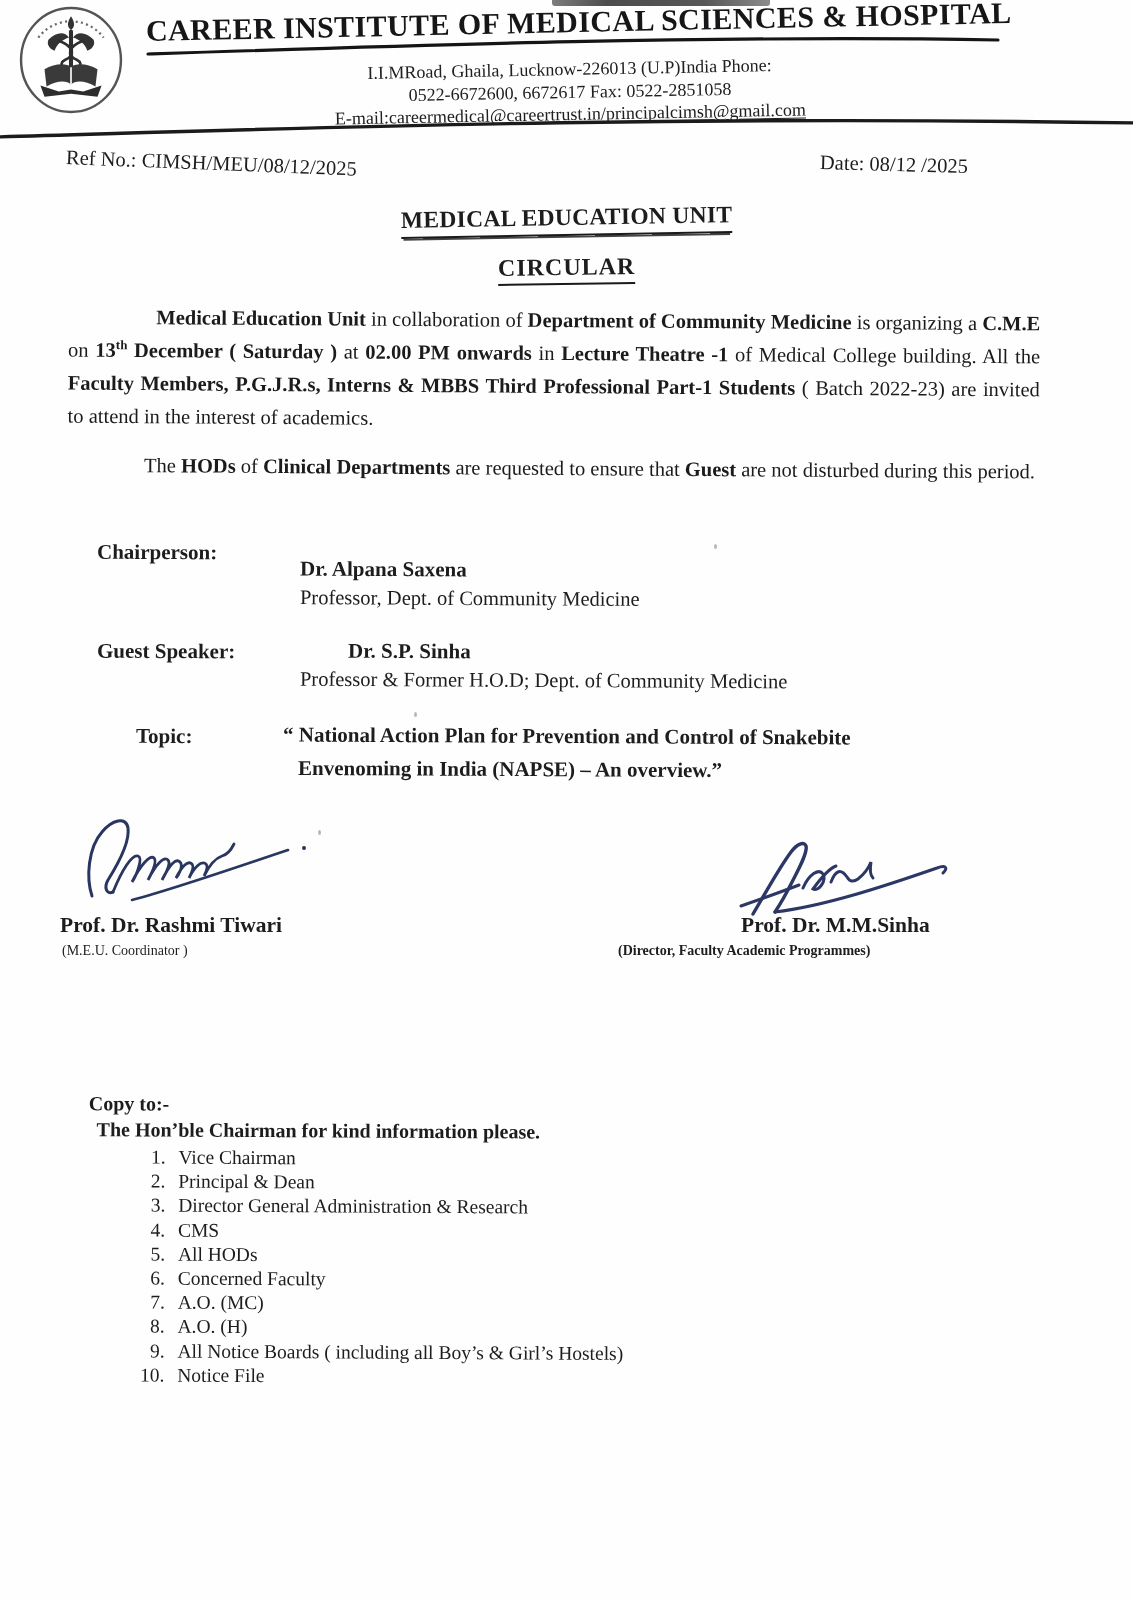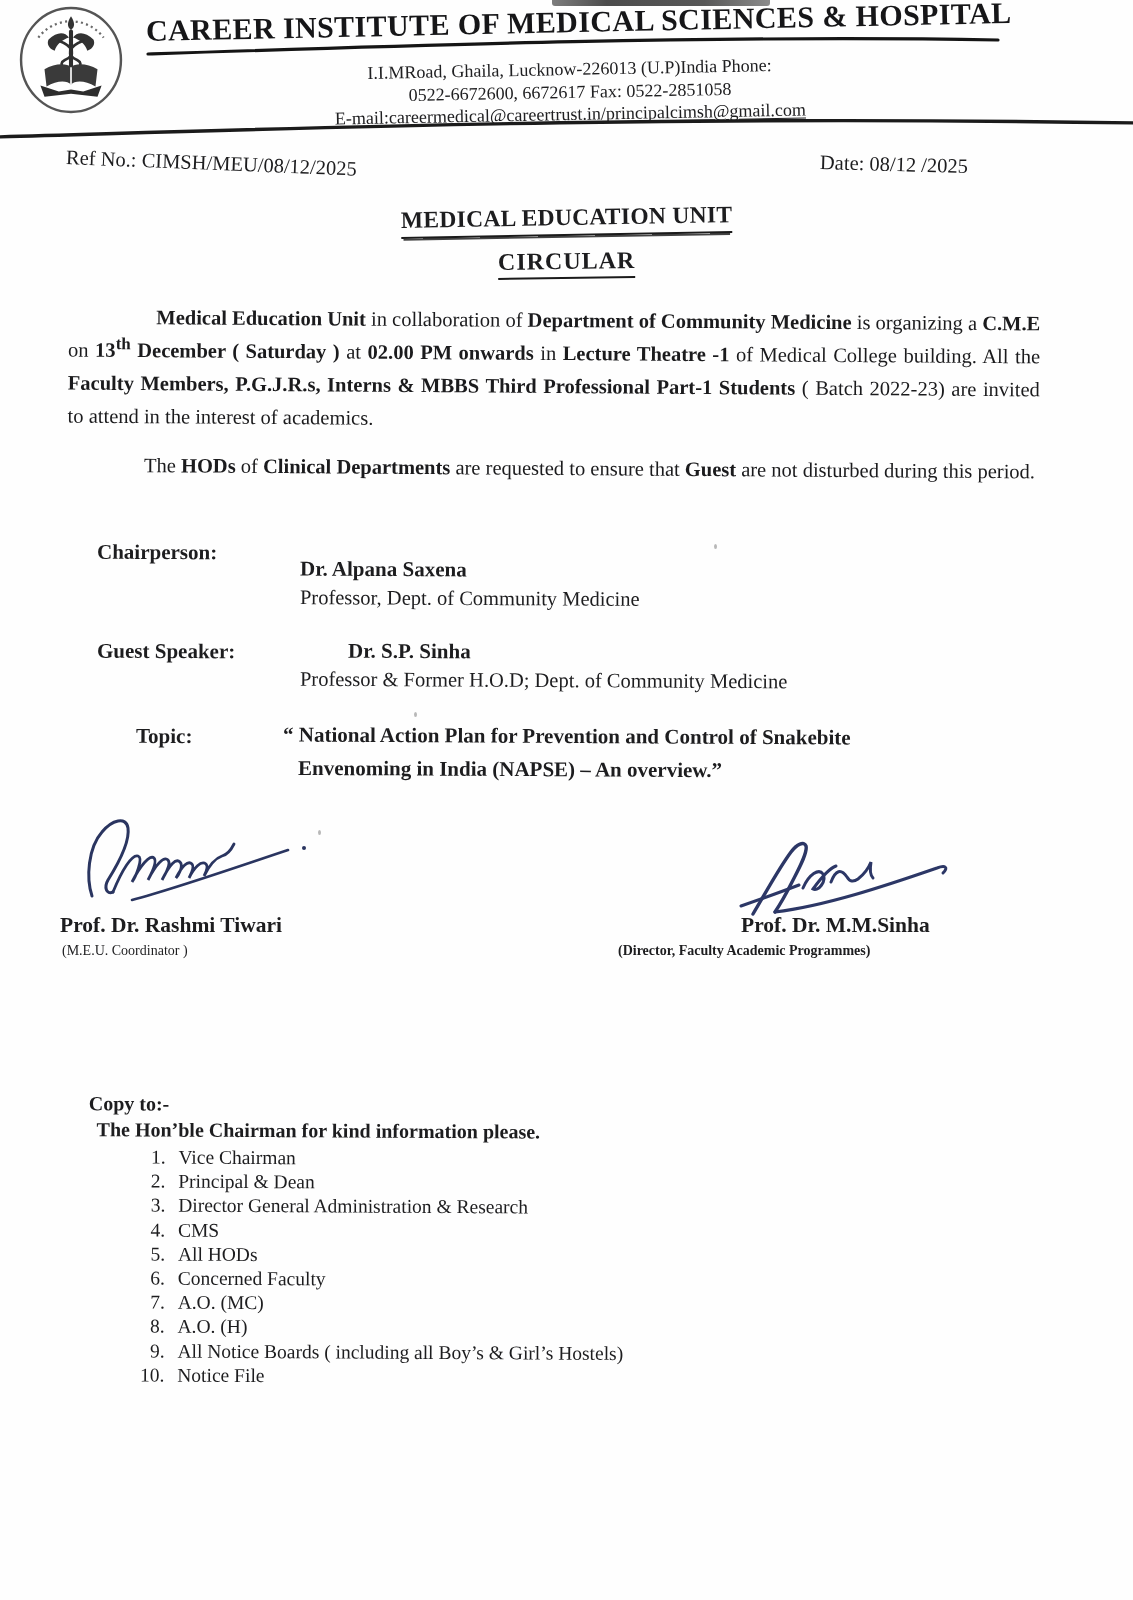--- a/index.html
+++ b/index.html
@@ -41,34 +41,34 @@
     transform:rotate(1.6deg);transform-origin:left center;white-space:nowrap;
   }
   
   .unit-title-wrap{position:absolute;left:0;top:204px;width:1133px;text-align:center;}
   .unit-title{
     display:inline-block;font-size:23.5px;font-weight:700;letter-spacing:.3px;
     border-bottom:2.5px solid #1a1a1a;padding-bottom:3px;
     box-shadow:0 4px 0 -2.2px rgba(20,20,20,.8);
     transform:rotate(-1deg);
   }
-  .circular-title-wrap{position:absolute;left:0;top:248px;width:1133px;text-align:center;}
+  .circular-title-wrap{position:absolute;left:0;top:254px;width:1133px;text-align:center;}
   .circular-title{
     display:inline-block;font-size:24px;font-weight:700;letter-spacing:1px;
     border-bottom:2.5px solid #1a1a1a;padding-bottom:2px;
     transform:rotate(-0.8deg);
   }
   
   .para{
     position:absolute;left:68px;width:972px;
     font-size:20.5px;line-height:33px;text-align:justify;color:#1b1b1d;
   }
   .para-1{top:304px;text-indent:88px;transform:rotate(0.4deg);}
   .para-2{top:452px;text-indent:76px;transform:rotate(0.4deg);}
-  .para sup{font-size:17px;line-height:0;}
+  .para sup{font-size:13px;line-height:0;}
   
   .detail-label{position:absolute;font-size:21px;font-weight:700;white-space:nowrap;transform:rotate(0.3deg);}
   .detail-name{position:absolute;font-size:21px;font-weight:700;white-space:nowrap;transform:rotate(0.3deg);}
   .detail-title{position:absolute;font-size:20.5px;white-space:nowrap;transform:rotate(0.3deg);}
   
   .sig-svg{position:absolute;}
   .signatory-name{position:absolute;font-size:21.5px;font-weight:700;white-space:nowrap;margin-left:13px;}
   .signatory-role{position:absolute;font-size:14px;white-space:nowrap;}
   
   .copy-block{position:absolute;left:88px;top:1094px;width:700px;transform:rotate(0.3deg);}

